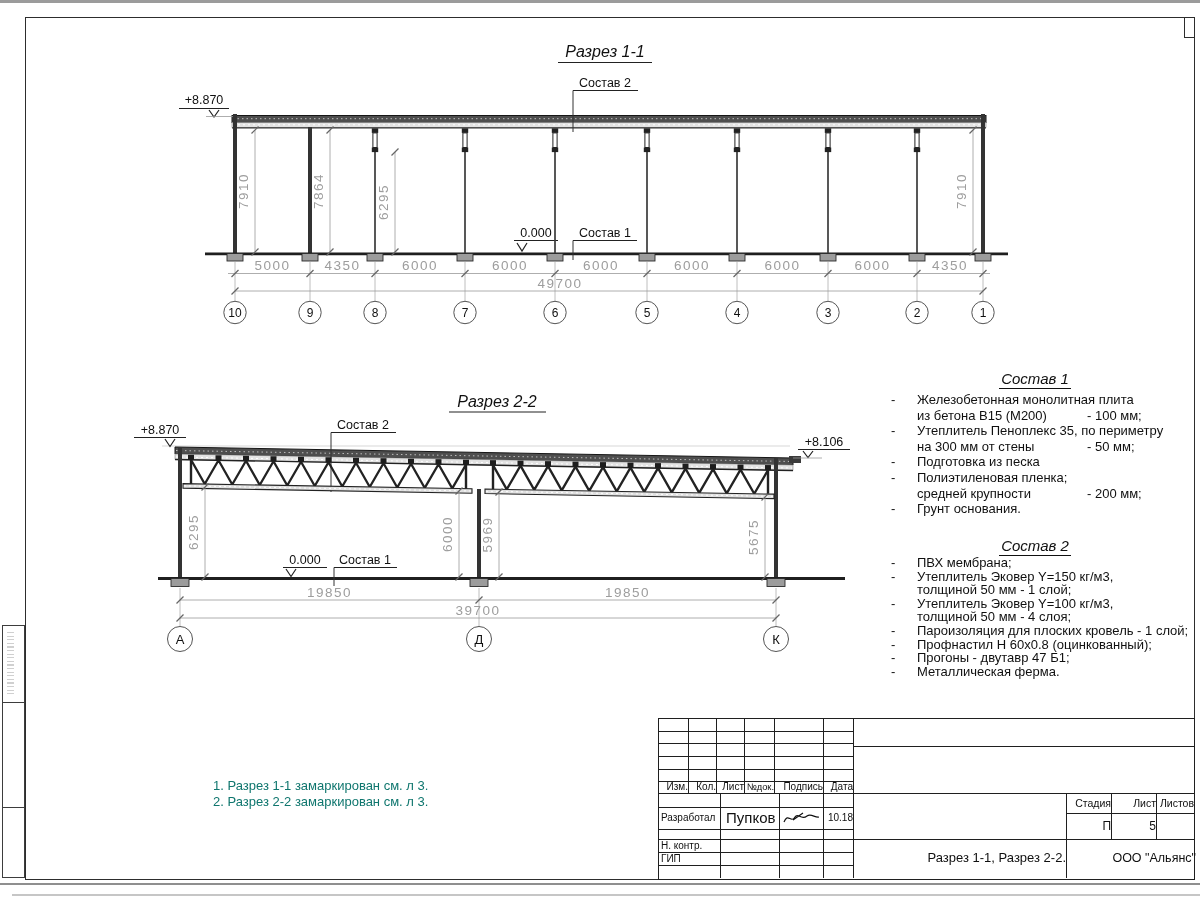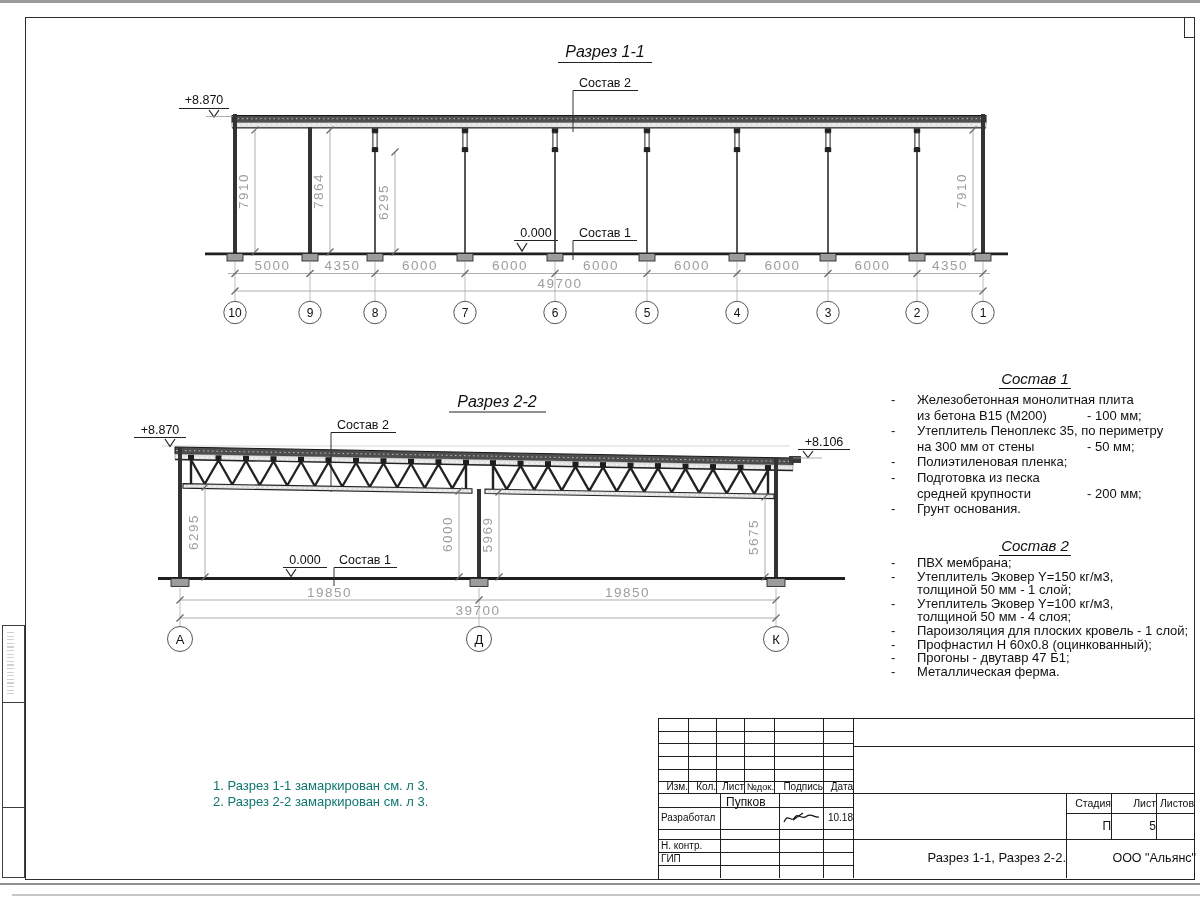--- a/index.html
+++ b/index.html
@@ -305,22 +305,22 @@
     </svg>
 
   <div class="sostav-h" style="top:370px">
     <span>Состав 1</span>
   </div>
   <div class="slist s1" id="s1lines" style="top:392px">
       <div class="srow"><span class="sdash">-</span><span class="stxt">Железобетонная монолитная плита</span></div>
       <div class="srow"><span class="sdash"></span><span class="stxt">из бетона В15 (М200)</span><span class="sval">- 100 мм;</span></div>
       <div class="srow"><span class="sdash">-</span><span class="stxt">Утеплитель Пеноплекс 35, по периметру</span></div>
       <div class="srow"><span class="sdash"></span><span class="stxt">на 300 мм от стены</span><span class="sval">- 50 мм;</span></div>
+      <div class="srow"><span class="sdash">-</span><span class="stxt">Подготовка из песка</span></div>
       <div class="srow"><span class="sdash">-</span><span class="stxt">Полиэтиленовая пленка;</span></div>
-      <div class="srow"><span class="sdash">-</span><span class="stxt">Подготовка из песка</span></div>
       <div class="srow"><span class="sdash"></span><span class="stxt">средней крупности</span><span class="sval">- 200 мм;</span></div>
       <div class="srow"><span class="sdash">-</span><span class="stxt">Грунт основания.</span></div>
     </div>
 
   <div class="sostav-h" style="top:537px">
     <span>Состав 2</span>
   </div>
   <div class="slist s2" id="s2lines" style="top:556px">
       <div class="srow"><span class="sdash">-</span><span class="stxt">ПВХ мембрана;</span></div>
       <div class="srow"><span class="sdash">-</span><span class="stxt">Утеплитель Эковер Y=150 кг/м3,</span></div>
@@ -371,21 +371,21 @@
     <div class="tl" style="left:497px;top:74px;width:1.1px;height:46px"></div>
 
     <div class="tc ctr" style="left:0;top:62px;width:29px;line-height:12px">Изм.</div>
     <div class="tc ctr" style="left:29px;top:62px;width:28px;line-height:12px">Кол.</div>
     <div class="tc ctr" style="left:57px;top:62px;width:28px;line-height:12px">Лист</div>
     <div class="tc ctr" style="left:85px;top:62px;width:30px;line-height:12px;font-size:9.3px">№док.</div>
     <div class="tc ctr" style="left:115px;top:62px;width:49px;line-height:12px">Подпись</div>
     <div class="tc ctr" style="left:164px;top:62px;width:30px;line-height:12px">Дата</div>
 
     <div class="tc" style="left:2px;top:88px;width:58px;line-height:22px">Разработал</div>
-    <div class="tc" style="left:67px;top:72px;width:52px;line-height:22px;font-size:12px">Пупков</div>
+    <div class="tc" style="left:67px;top:88px;width:52px;line-height:22px;font-size:15px">Пупков</div>
     <svg style="position:absolute;left:122px;top:90px" width="40" height="18" viewBox="0 0 40 18">
       <path d="M3,13 C7,3 10,15 14,8 C17,3 20,12 26,7 C30,4 34,9 38,8 M12,11 L22,4" fill="none" stroke="#111" stroke-width="1.2"></path>
     </svg>
     <div class="tc ctr" style="left:164px;top:88px;width:30px;line-height:22px">10.18</div>
     <div class="tc" style="left:2px;top:120px;width:74px;line-height:13px">Н. контр.</div>
     <div class="tc" style="left:2px;top:133px;width:58px;line-height:13px">ГИП</div>
 
     <div class="tc ctr" style="left:407px;top:74px;width:45px;line-height:20px;font-size:10.5px">Стадия</div>
     <div class="tc ctr" style="left:452px;top:74px;width:45px;line-height:20px;font-size:10.5px">Лист</div>
     <div class="tc ctr" style="left:497px;top:74px;width:38px;line-height:20px;font-size:10.5px">Листов</div>

